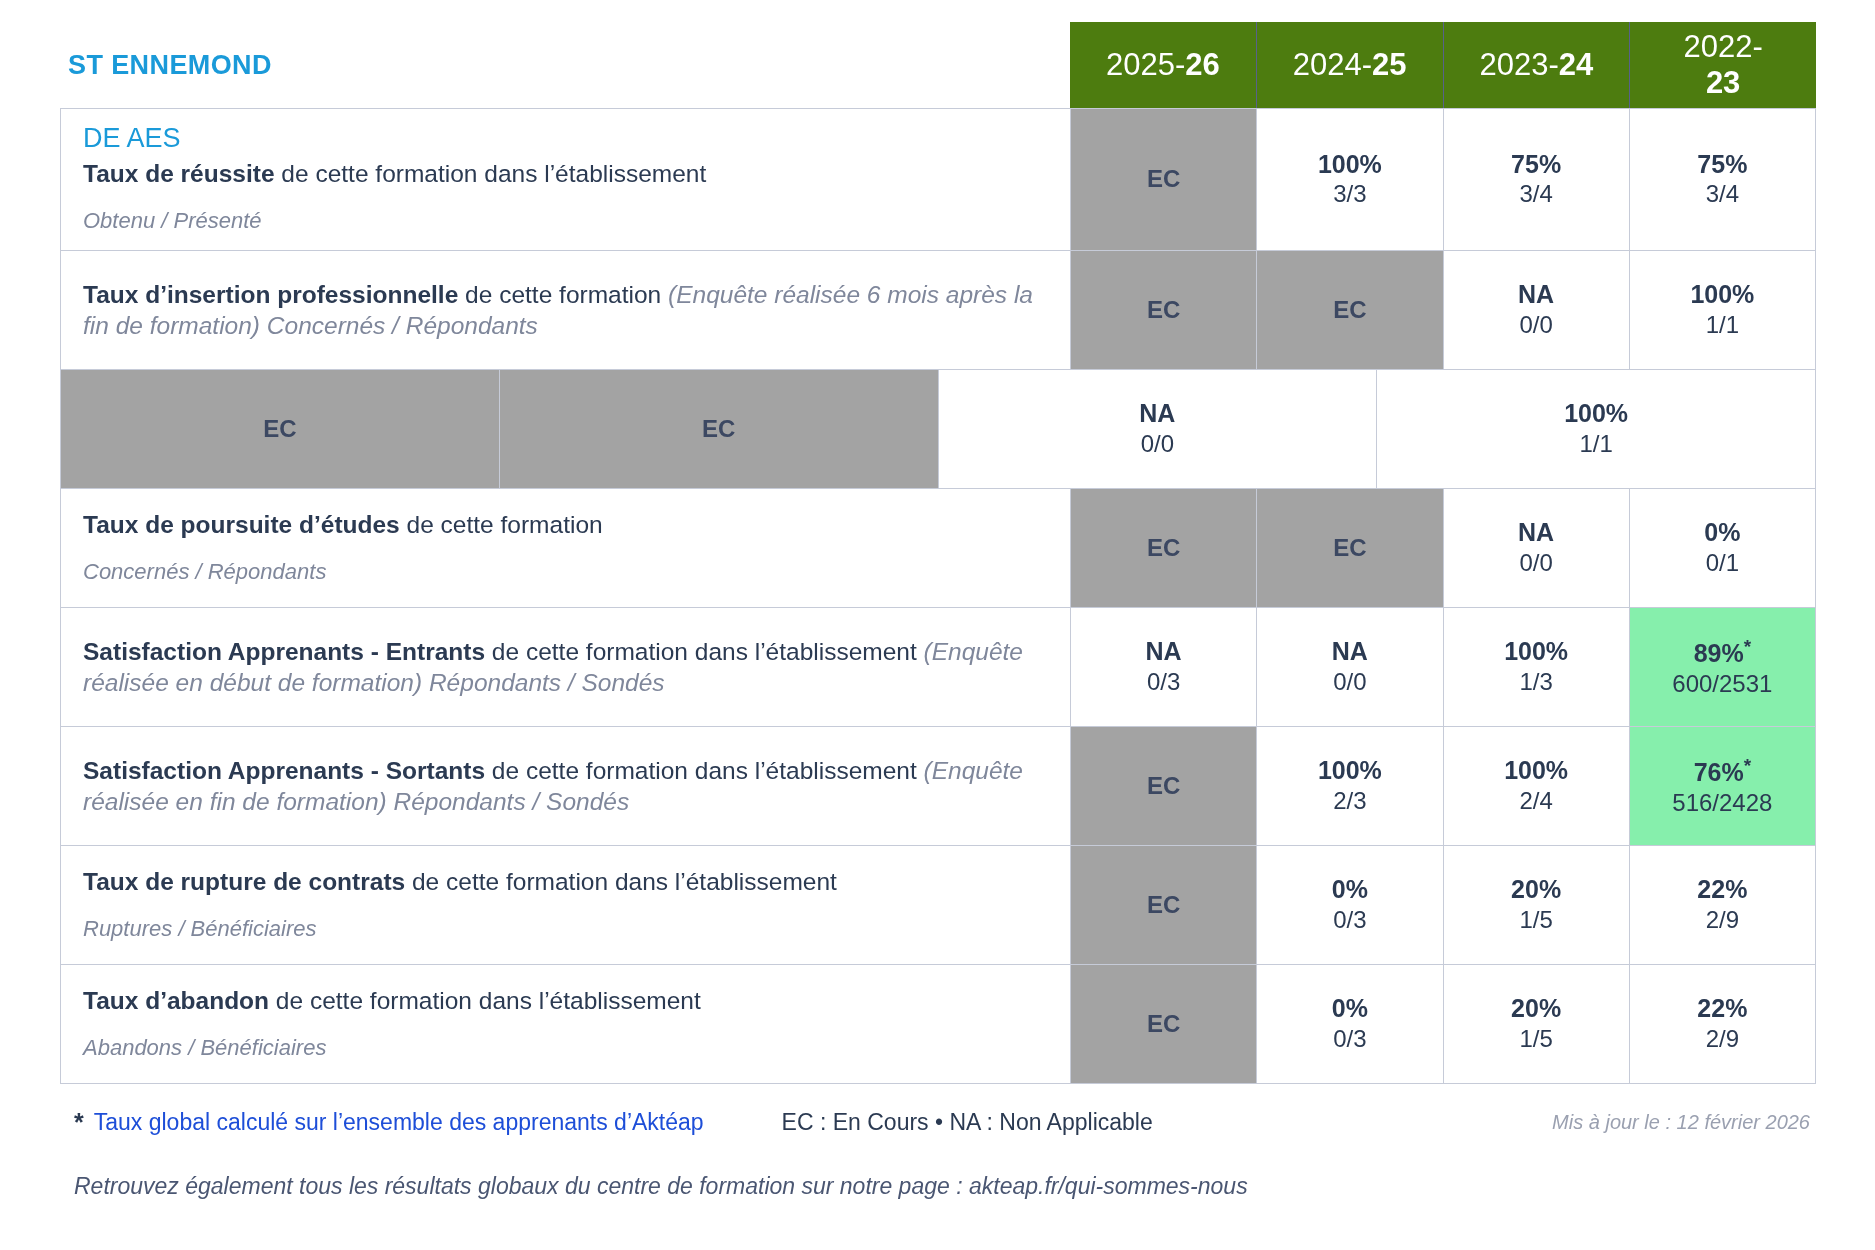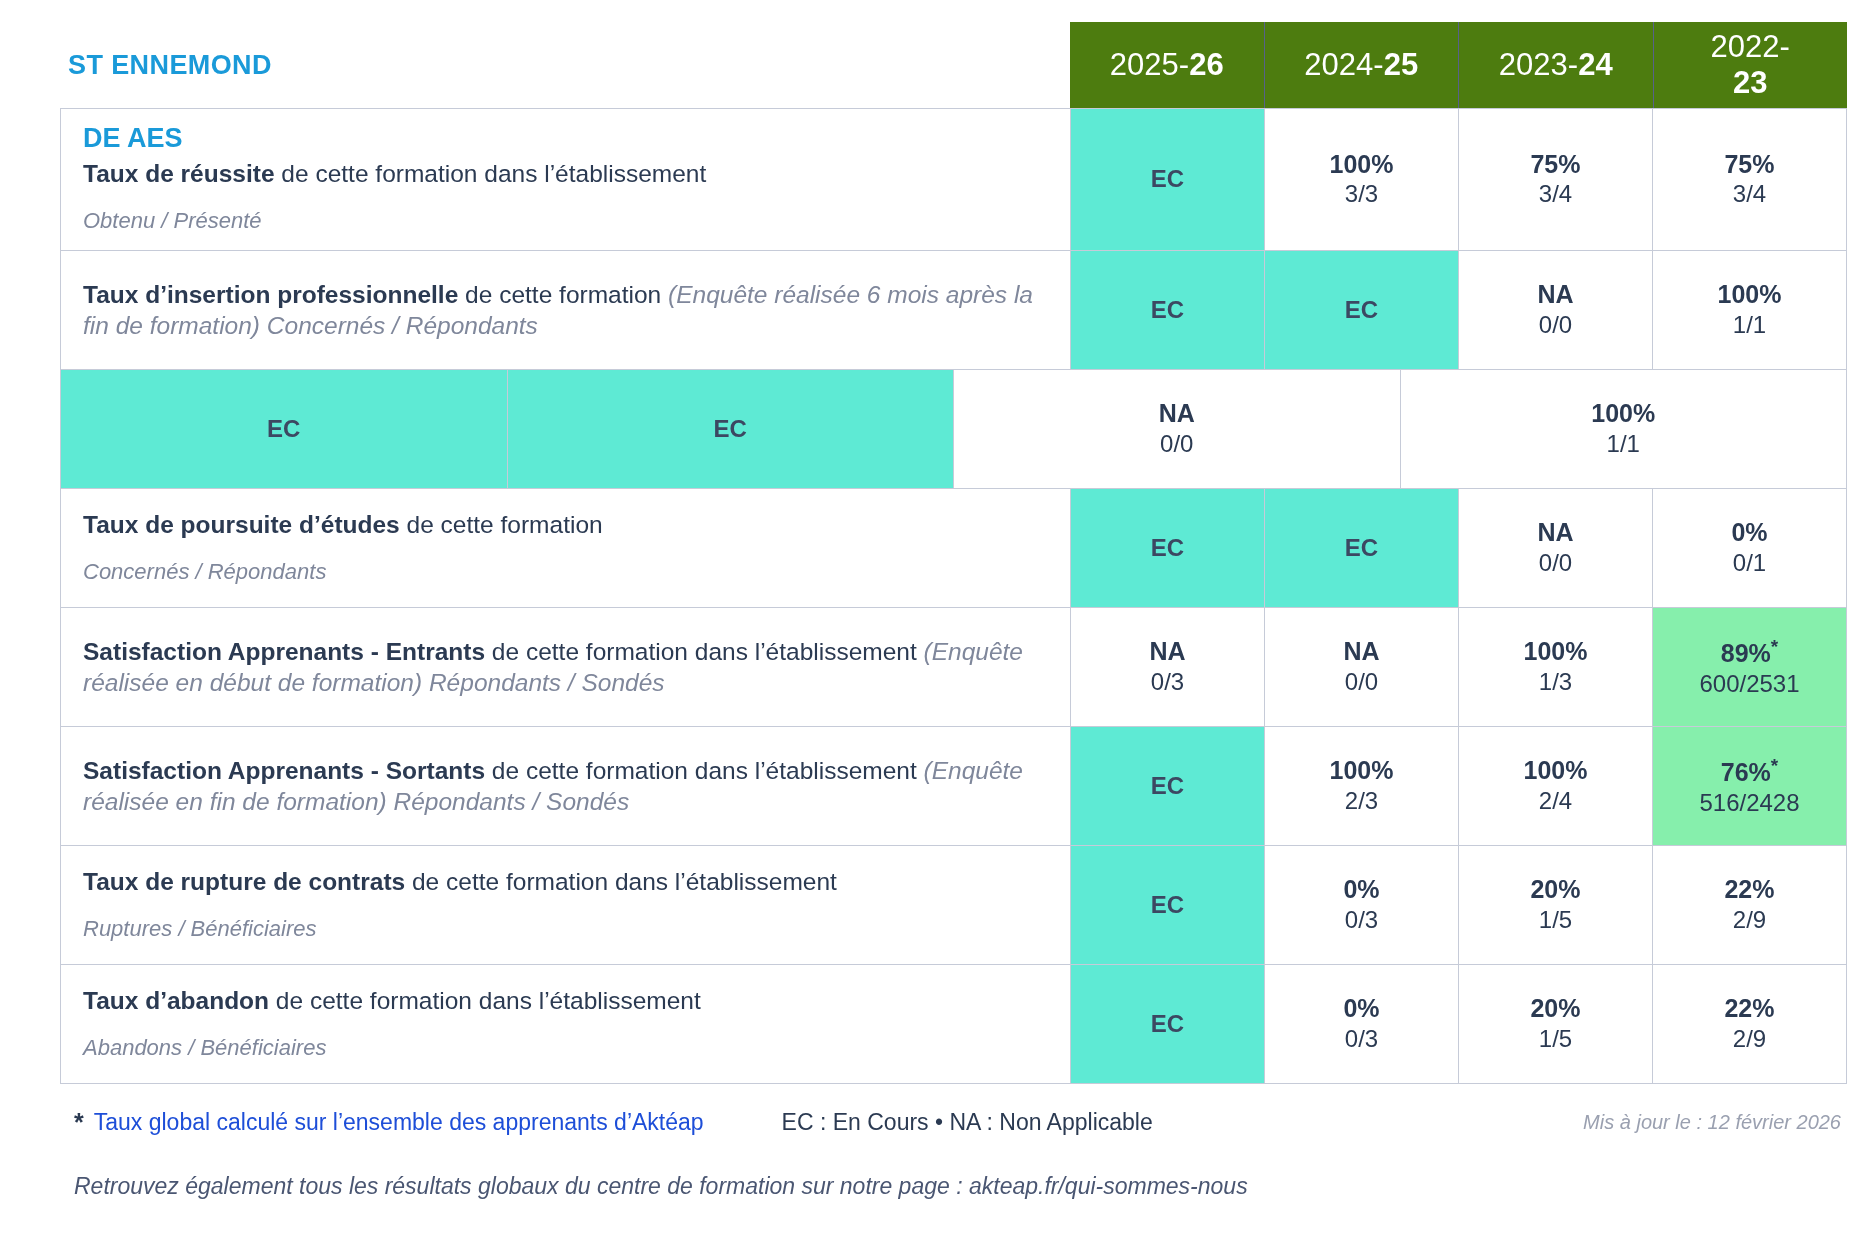--- a/index.html
+++ b/index.html
@@ -14,21 +14,21 @@
     color: #2b3a52;
     position: relative;
     overflow: hidden;
   }
 
   .page {
     position: relative;
     width: 1875px;
     height: 1250px;
     box-sizing: border-box;
-    padding: 22px 28px 0 60px;
+    padding: 22px 59px 0 60px;
   }
 
   
   .header-row {
     display: flex;
     align-items: stretch;
     height: 86px;
   }
   .brand {
     flex: 0 0 1010px;
@@ -75,21 +75,21 @@
     box-sizing: border-box;
     padding: 14px 26px 14px 22px;
     display: flex;
     flex-direction: column;
     justify-content: center;
     border-right: 1px solid #c6cbd8;
   }
   .formation-name {
     color: #1a9ad9;
     font-size: 27px;
-    font-weight: bold;
+    font-weight: normal;
     margin-bottom: 4px;
   }
   .lbl-main {
     font-size: 24.5px;
     line-height: 1.28;
     color: #2b3a52;
   }
   .lbl-main b { font-weight: bold; }
   .lbl-sub {
     font-size: 22px;
@@ -108,21 +108,21 @@
     flex: 1 1 0;
     box-sizing: border-box;
     border-right: 1px solid #c6cbd8;
     display: flex;
     flex-direction: column;
     align-items: center;
     justify-content: center;
     padding: 8px 4px;
   }
   .val-cell:last-child { border-right: none; }
-  .val-cell.shaded { background: #5eead4; }
+  .val-cell.shaded { background: #a3a3a3; }
   .val-cell.highlight { background: #86efac; text-align: center; }
   .val-main {
     font-size: 25px;
     font-weight: bold;
     color: #2b3a52;
     line-height: 1.15;
     position: relative;
   }
   .val-main .star {
     font-size: 19px;

